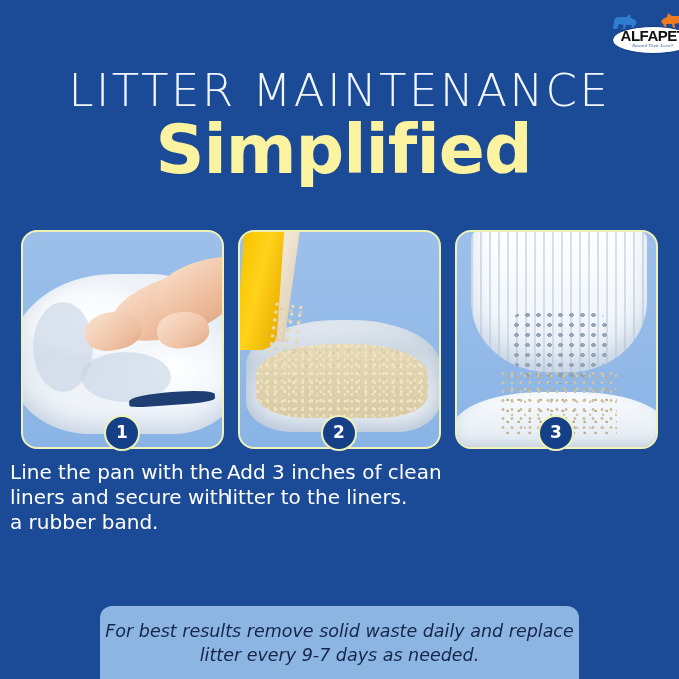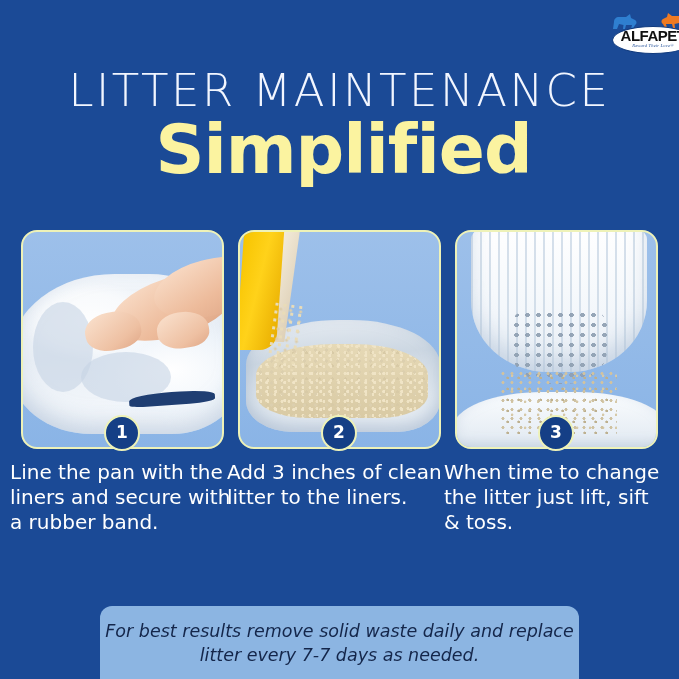--- a/index.html
+++ b/index.html
@@ -383,19 +383,18 @@
       <div class="c3-fall"></div>
     </div>
   </div>
 
   <div class="badge badge-1">1</div>
   <div class="badge badge-2">2</div>
   <div class="badge badge-3">3</div>
 
   <div class="caption caption-1">Line the pan with the liners and secure with a rubber band.</div>
   <div class="caption caption-2">Add 3 inches of clean litter to the liners.</div>
-  <div class="caption caption-3">When time to change the litter just lift, sift &amp; toss.</div>
 
   <div class="footer">
-    <div class="footer-text">For best results remove solid waste daily and replace litter every 7-7 days as needed.</div>
+    <div class="footer-text">For best results remove solid waste daily and replace litter every 9-7 days as needed.</div>
   </div>
 
 </div>
 
 </body></html>

